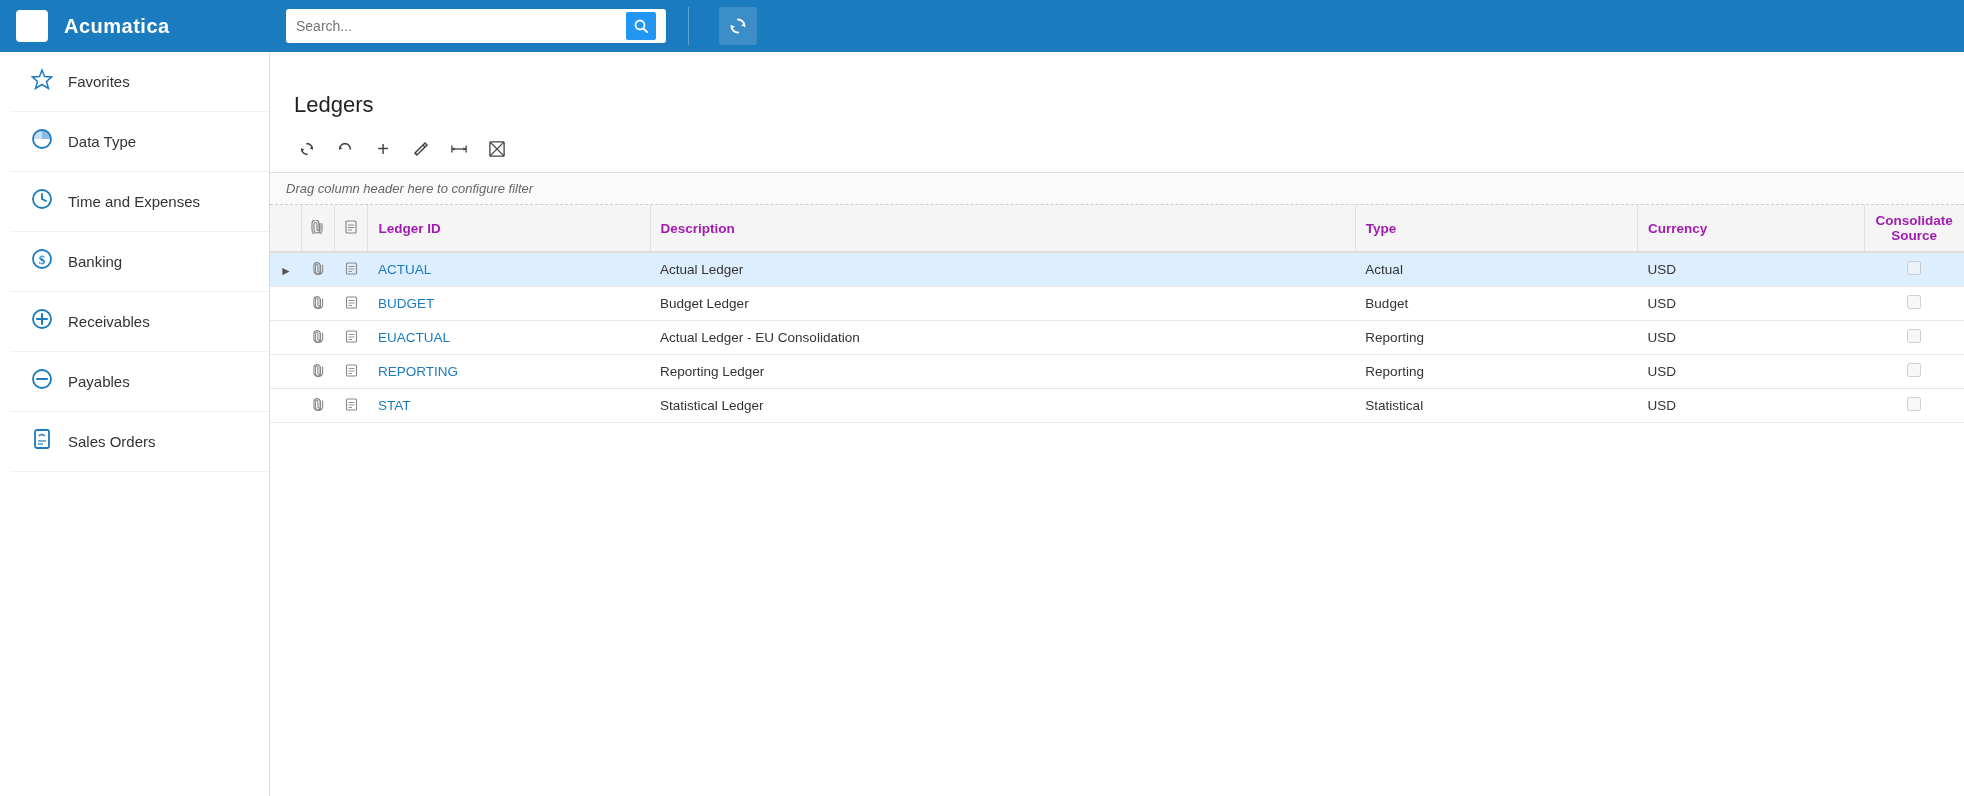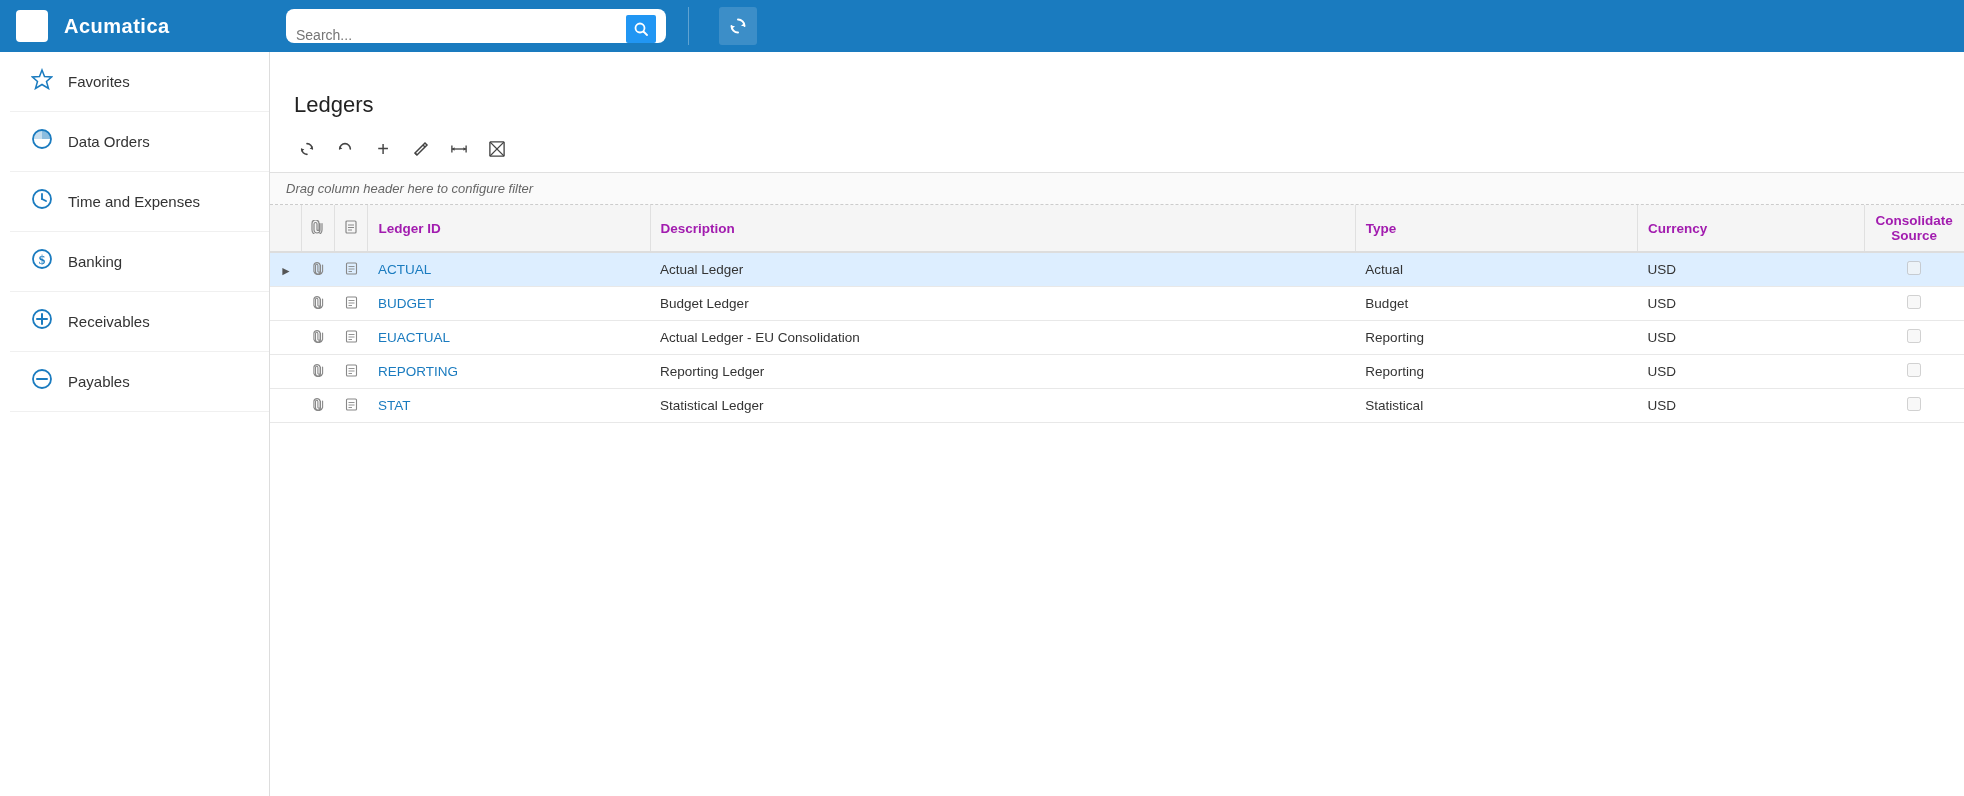--- a/index.html
+++ b/index.html
@@ -41,23 +41,23 @@
     }
     .search-area {
       flex: 1;
       display: flex;
       align-items: center;
       padding: 0 16px;
       gap: 10px;
     }
     .search-box {
       display: flex;
-      align-items: flex-end;
+      align-items: center;
       background: white;
-      border-radius: 8px;
+      border-radius: 3px;
       padding: 0 10px;
       width: 380px;
       height: 34px;
       border: none;
     }
     .search-box input {
       border: none;
       outline: none;
       font-size: 14px;
       color: #333;
@@ -301,21 +301,21 @@
     </div>
 
     <div class="sidebar-item">
       <span class="icon">
         <svg width="22" height="22" viewBox="0 0 22 22">
           <circle cx="11" cy="11" r="9" fill="none" stroke="#1a7bbf" stroke-width="1.8"></circle>
           <path d="M11 2 A9 9 0 0 1 20 11 L11 11 Z" fill="#1a7bbf" opacity="0.5"></path>
           <path d="M11 11 L2 11 A9 9 0 0 1 11 2 Z" fill="#1a7bbf" opacity="0.25"></path>
         </svg>
       </span>
-      <span>Data Orders</span>
+      <span>Data Type</span>
     </div>
 
     <div class="sidebar-item">
       <span class="icon">
         <svg width="22" height="22" viewBox="0 0 22 22" fill="none">
           <circle cx="11" cy="11" r="9" stroke="#1a7bbf" stroke-width="1.8"></circle>
           <line x1="11" y1="6" x2="11" y2="11" stroke="#1a7bbf" stroke-width="1.8" stroke-linecap="round"></line>
           <line x1="11" y1="11" x2="15" y2="13" stroke="#1a7bbf" stroke-width="1.8" stroke-linecap="round"></line>
         </svg>
       </span>
@@ -347,20 +347,31 @@
     <div class="sidebar-item">
       <span class="icon">
         <svg width="22" height="22" viewBox="0 0 22 22" fill="none">
           <circle cx="11" cy="11" r="9" stroke="#1a7bbf" stroke-width="1.8"></circle>
           <line x1="6" y1="11" x2="16" y2="11" stroke="#1a7bbf" stroke-width="2" stroke-linecap="round"></line>
         </svg>
       </span>
       <span>Payables</span>
     </div>
 
+    <div class="sidebar-item">
+      <span class="icon">
+        <svg width="22" height="22" viewBox="0 0 22 22" fill="none">
+          <rect x="4" y="2" width="14" height="18" rx="2" stroke="#1a7bbf" stroke-width="1.8"></rect>
+          <path d="M8 8 Q10 5 14 8" stroke="#1a7bbf" stroke-width="1.5" fill="none"></path>
+          <line x1="7" y1="13" x2="15" y2="13" stroke="#1a7bbf" stroke-width="1.2"></line>
+          <line x1="7" y1="16" x2="12" y2="16" stroke="#1a7bbf" stroke-width="1.2"></line>
+        </svg>
+      </span>
+      <span>Sales Orders</span>
+    </div>
 
   </div>
 
   <div class="content">
 
     <div class="page-title-bar">Ledgers</div>
 
     <div class="toolbar">
       <button class="toolbar-btn" title="Reload">
         <svg width="18" height="18" viewBox="0 0 18 18" fill="none">

